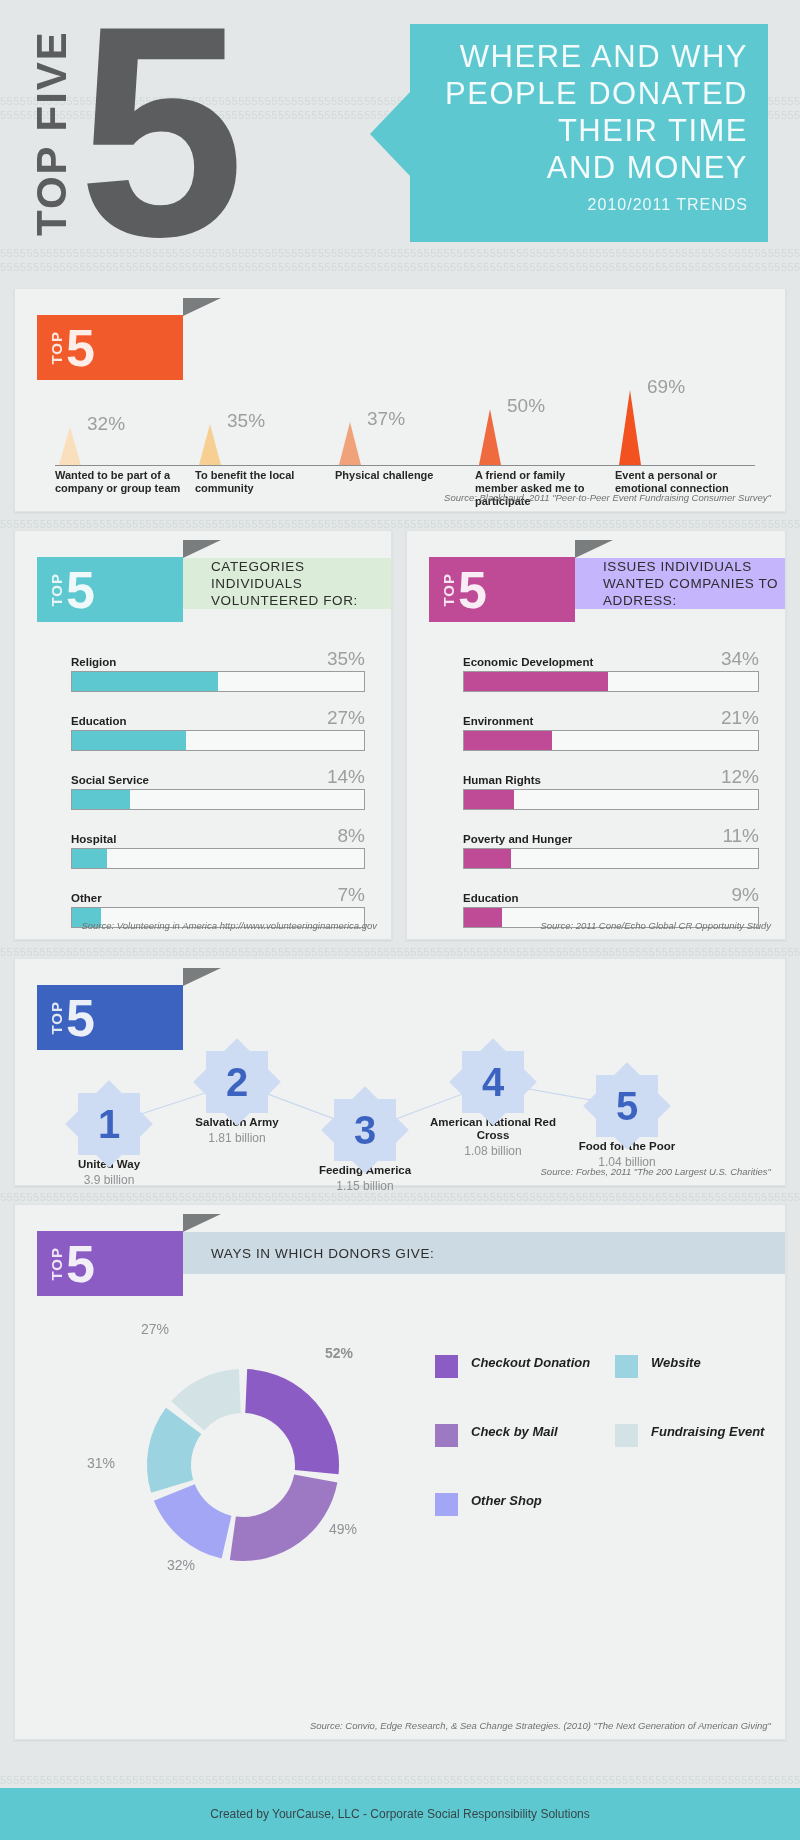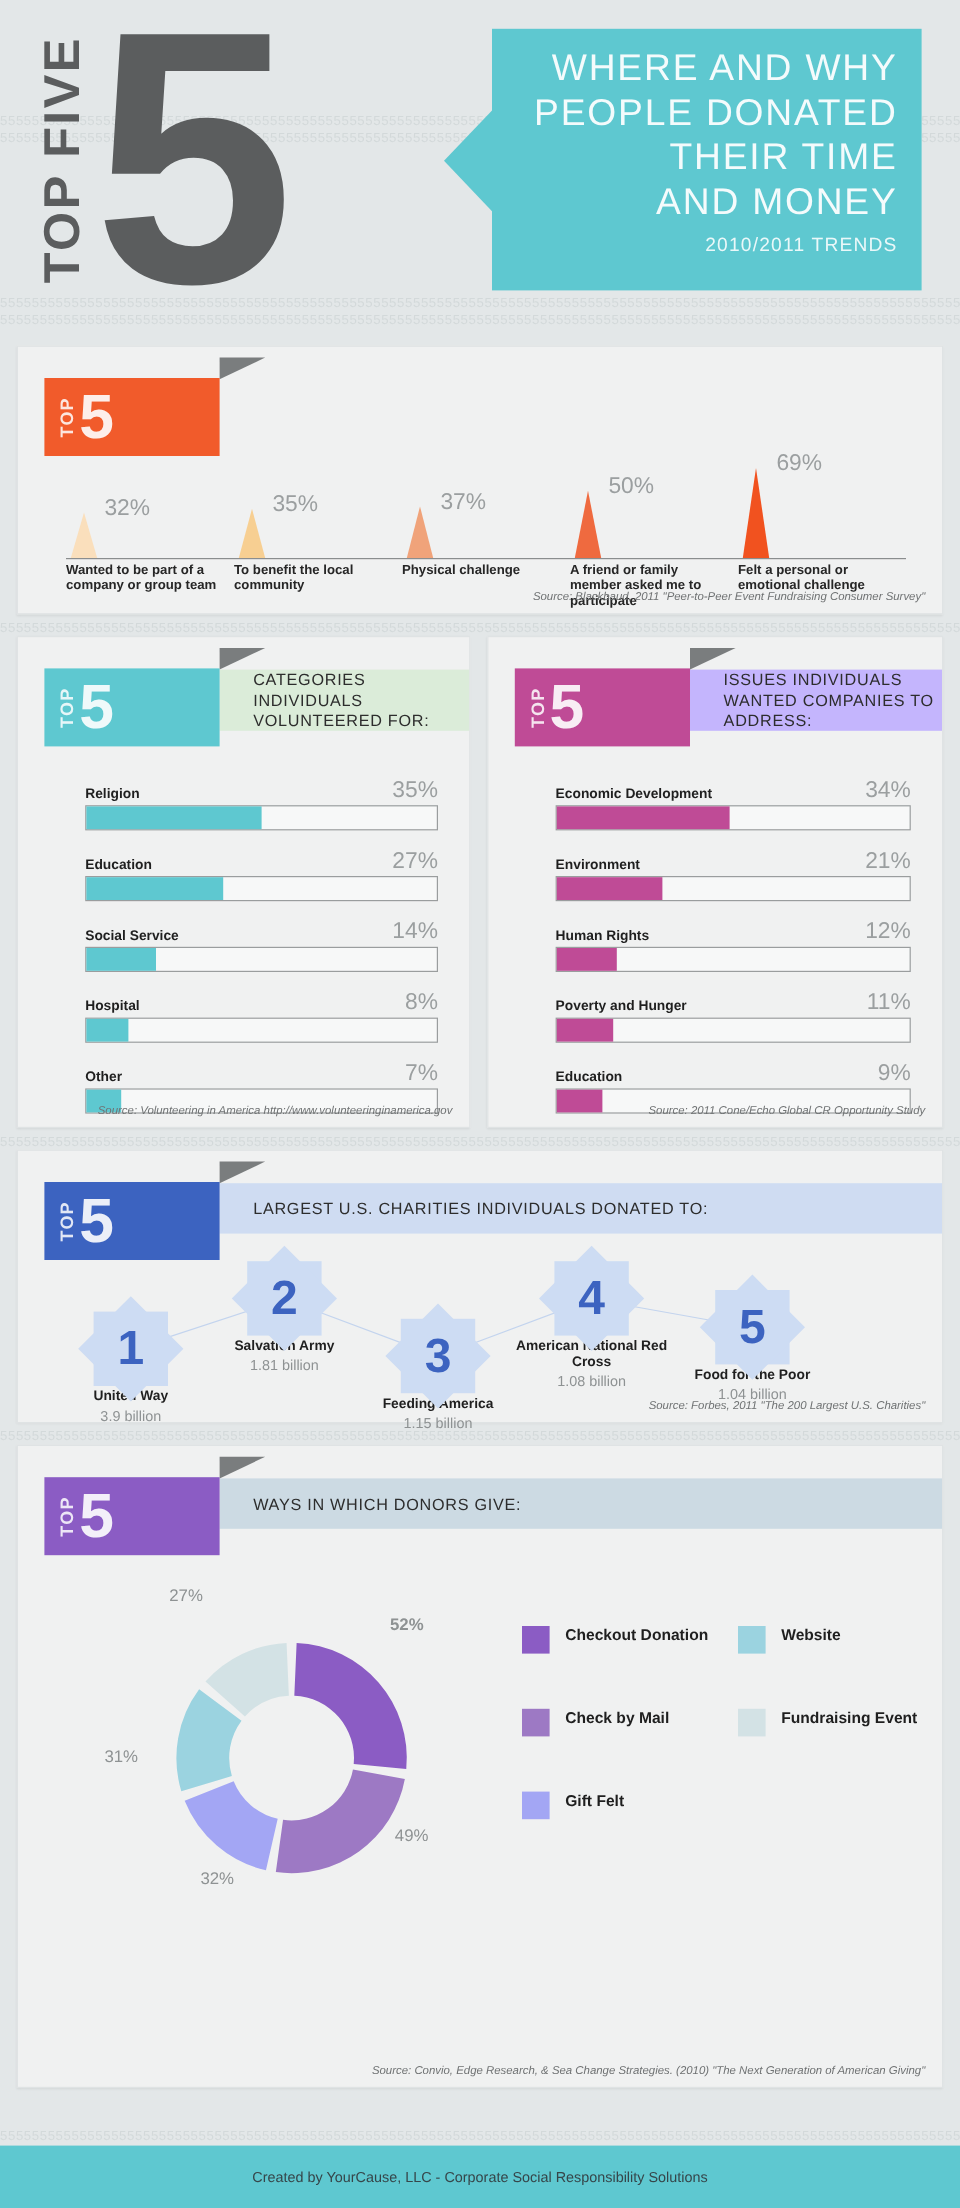--- a/index.html
+++ b/index.html
@@ -164,21 +164,21 @@
 
   
   #sec-donors { left: 14px; top: 1204px; width: 772px; height: 536px; }
   #sec-donors .ribbon { background: #8b5cc4; }
   #sec-donors .headband { background: #ccdae3; }
   .donut-wrap { position: absolute; left: 78px; top: 120px; width: 300px; height: 300px; }
   .donut { position: absolute; left: 30px; top: 20px; width: 240px; height: 240px; }
   .donut-lbl { position: absolute; font-size: 14px; color: #8e9293; }
   .legend { position: absolute; left: 420px; top: 150px; width: 330px; }
   .lg-col { position: absolute; top: 0; }
-  .lg-item { display: flex; align-items: flex-start; margin-bottom: 46px; }
+  .lg-item { display: flex; align-items: flex-start; margin-bottom: 46px; font-style: italic; }
   .sw { width: 23px; height: 23px; flex: 0 0 23px; margin-right: 13px; }
   .lg-txt { font-size: 13px; font-weight: bold; color: #1f1f1f; line-height: 16px; }
 
   
   .footer {
     position: absolute; left: 0; bottom: 0; width: 800px; height: 52px;
     background: #5ec8d0; display: flex; align-items: center; justify-content: center;
   }
   .footer span { font-size: 12px; color: #36464a; }
 </style>
@@ -236,21 +236,21 @@
           <div class="tri" style="border-bottom: 75px solid rgb(241, 82, 31);"></div>
           <div class="tri-val" style="bottom: 67px;">69%</div>
         </div>
       </div>
     <div class="axis"></div>
     <div id="tri-labels">
         <div class="tri-label" style="left: 40px;">Wanted to be part of a company or group team</div>
         <div class="tri-label" style="left: 180px;">To benefit the local community</div>
         <div class="tri-label" style="left: 320px;">Physical challenge</div>
         <div class="tri-label" style="left: 460px;">A friend or family member asked me to participate</div>
-        <div class="tri-label" style="left: 600px;">Felt a personal or emotional challenge</div>
+        <div class="tri-label" style="left: 600px;">Event a personal or emotional connection</div>
       </div>
     <div class="src">Source: Blackbaud, 2011 "Peer-to-Peer Event Fundraising Consumer Survey"</div>
   </div>
 
   <div class="panel" id="sec-volunteer">
     <div class="fold"></div>
     <div class="headband" style="background: rgb(219, 236, 217);">
       <span>CATEGORIES INDIVIDUALS VOLUNTEERED FOR:</span>
     </div>
     <div class="ribbon" style="background: rgb(94, 200, 208);">
@@ -361,23 +361,20 @@
           <div class="bar-track">
             <div class="bar-fill" style="width: 13%; background: rgb(191, 75, 150);"></div>
           </div>
         </div>
       </div>
     <div class="src">Source: 2011 Cone/Echo Global CR Opportunity Study</div>
   </div>
 
   <div class="panel" id="sec-charities">
     <div class="fold"></div>
-    <div class="headband" style="background: rgb(207, 220, 242);">
-      <span>LARGEST U.S. CHARITIES INDIVIDUALS DONATED TO:</span>
-    </div>
     <div class="ribbon" style="background: rgb(60, 99, 192);">
       <div class="rb-top">TOP</div>
       <div class="rb-five">5</div>
     </div>
     <div class="stars" id="charity-stars">
         <div class="connector" style="left: 478px; top: 31px; width: 136.132px; transform: rotate(10.1543deg);"></div>
         <div class="connector" style="left: 350px; top: 79px; width: 136.704px; transform: rotate(-20.556deg);"></div>
         <div class="connector" style="left: 222px; top: 31px; width: 136.704px; transform: rotate(20.556deg);"></div>
         <div class="connector" style="left: 94px; top: 73px; width: 134.715px; transform: rotate(-18.166deg);"></div>
         <div class="star-item" style="left: 30px; top: 42px;">
@@ -459,21 +456,21 @@
           <div class="lg-item">
             <span class="sw" style="background: rgb(139, 92, 196);"></span>
             <span class="lg-txt">Checkout Donation</span>
           </div>
           <div class="lg-item">
             <span class="sw" style="background: rgb(157, 121, 196);"></span>
             <span class="lg-txt">Check by Mail</span>
           </div>
           <div class="lg-item">
             <span class="sw" style="background: rgb(163, 166, 244);"></span>
-            <span class="lg-txt">Gift Felt</span>
+            <span class="lg-txt">Other Shop</span>
           </div>
         </div>
       <div class="lg-col" id="legend-right" style="left:180px; width:150px">
           <div class="lg-item">
             <span class="sw" style="background: rgb(155, 211, 224);"></span>
             <span class="lg-txt">Website</span>
           </div>
           <div class="lg-item">
             <span class="sw" style="background: rgb(211, 226, 229);"></span>
             <span class="lg-txt">Fundraising Event</span>

